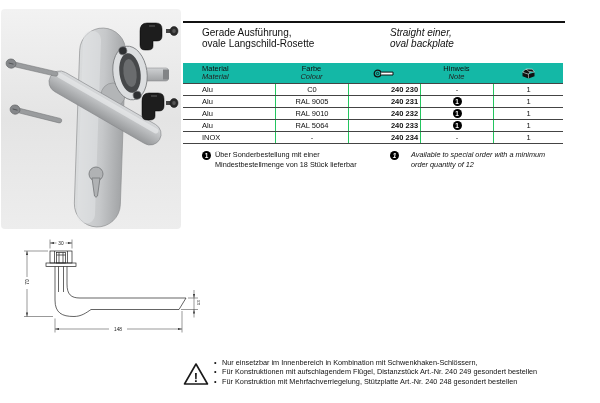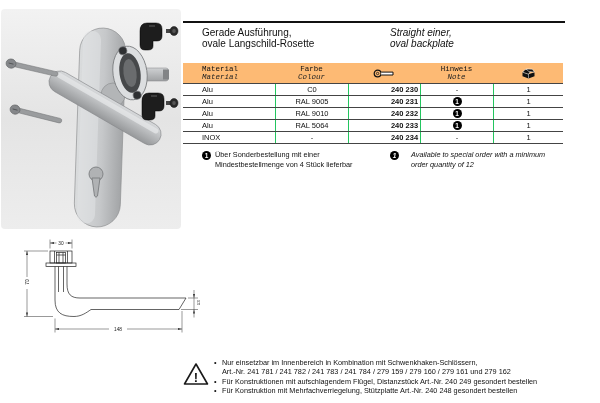--- a/index.html
+++ b/index.html
@@ -8,21 +8,21 @@
   .abs{position:absolute;}
   .it{font-style:italic;}
   
   .rule{left:183px;top:21px;width:382px;height:2px;background:#111;}
   .title{top:27px;font-size:10px;line-height:11px;color:#111;}
   .title-de{left:202px;}
   .title-en{left:390px;font-style:italic;}
   
   .ptable{left:183px;top:63px;width:380px;font-size:7.5px;}
   .trow{display:flex;width:380px;box-sizing:border-box;}
-  .thead{height:21px;background:#fdba74;border-bottom:1px solid #444;align-items:center;font-family:Liberation Mono, monospace;}
+  .thead{height:21px;background:#14b8a6;border-bottom:1px solid #444;align-items:center;}
   .hcell{display:flex;flex-direction:column;justify-content:center;align-items:center;
          line-height:8.5px;height:100%;box-sizing:border-box;}
   .hcell .it{color:#222;}
   .drow{height:12px;border-bottom:1px solid #444;align-items:center;}
   .cell{display:flex;align-items:center;justify-content:center;height:100%;box-sizing:border-box;}
   .c1{width:92px;}
   .c2{width:73px;}
   .c3{width:72px;}
   .c4{width:73px;}
   .c5{width:70px;}
@@ -275,21 +275,21 @@
           <span>-</span>
         </div>
         <div class="cell c5">1</div>
       </div>
   </div>
 
   <div class="abs fn fn-de">
     <span class="note-badge">1</span>
     <div>
       <div>Über Sonderbestellung mit einer</div>
-      <div>Mindestbestellmenge von 4 Stück lieferbar</div>
+      <div>Mindestbestellmenge von 18 Stück lieferbar</div>
     </div>
   </div>
   <div class="abs fn fn-en">
     <span class="note-badge">1</span>
     <div>
       <div>Available to special order with a minimum</div>
       <div>order quantity of 12</div>
     </div>
   </div>
 
@@ -297,24 +297,20 @@
     <svg width="26" height="24" viewBox="0 0 26 24" style="margin-top:5px;">
       <path d="M13 2 L24.5 22 H1.5 Z" fill="#fff" stroke="#1a1a1a" stroke-width="1.6" stroke-linejoin="round"></path>
       <text x="13" y="19.5" font-size="13" font-weight="bold" fill="#1a1a1a" text-anchor="middle">!</text>
     </svg>
     <div class="warn-list">
       <div class="warn-item">
           <span class="warn-bullet">•</span>
           <span>Nur einsetzbar im Innenbereich in Kombination mit Schwenkhaken-Schlössern,</span>
         </div>
         <div class="warn-item">
-          <span class="warn-bullet"></span>
-          <span>Art.-Nr. 241 781 / 241 782 / 241 783 / 241 784 / 279 159 / 279 160 / 279 161 und 279 162</span>
-        </div>
-        <div class="warn-item">
           <span class="warn-bullet">•</span>
           <span>Für Konstruktionen mit aufschlagendem Flügel, Distanzstück Art.-Nr. 240 249 gesondert bestellen</span>
         </div>
         <div class="warn-item">
           <span class="warn-bullet">•</span>
           <span>Für Konstruktion mit Mehrfachverriegelung, Stützplatte Art.-Nr. 240 248 gesondert bestellen</span>
         </div>
     </div>
   </div>
 

